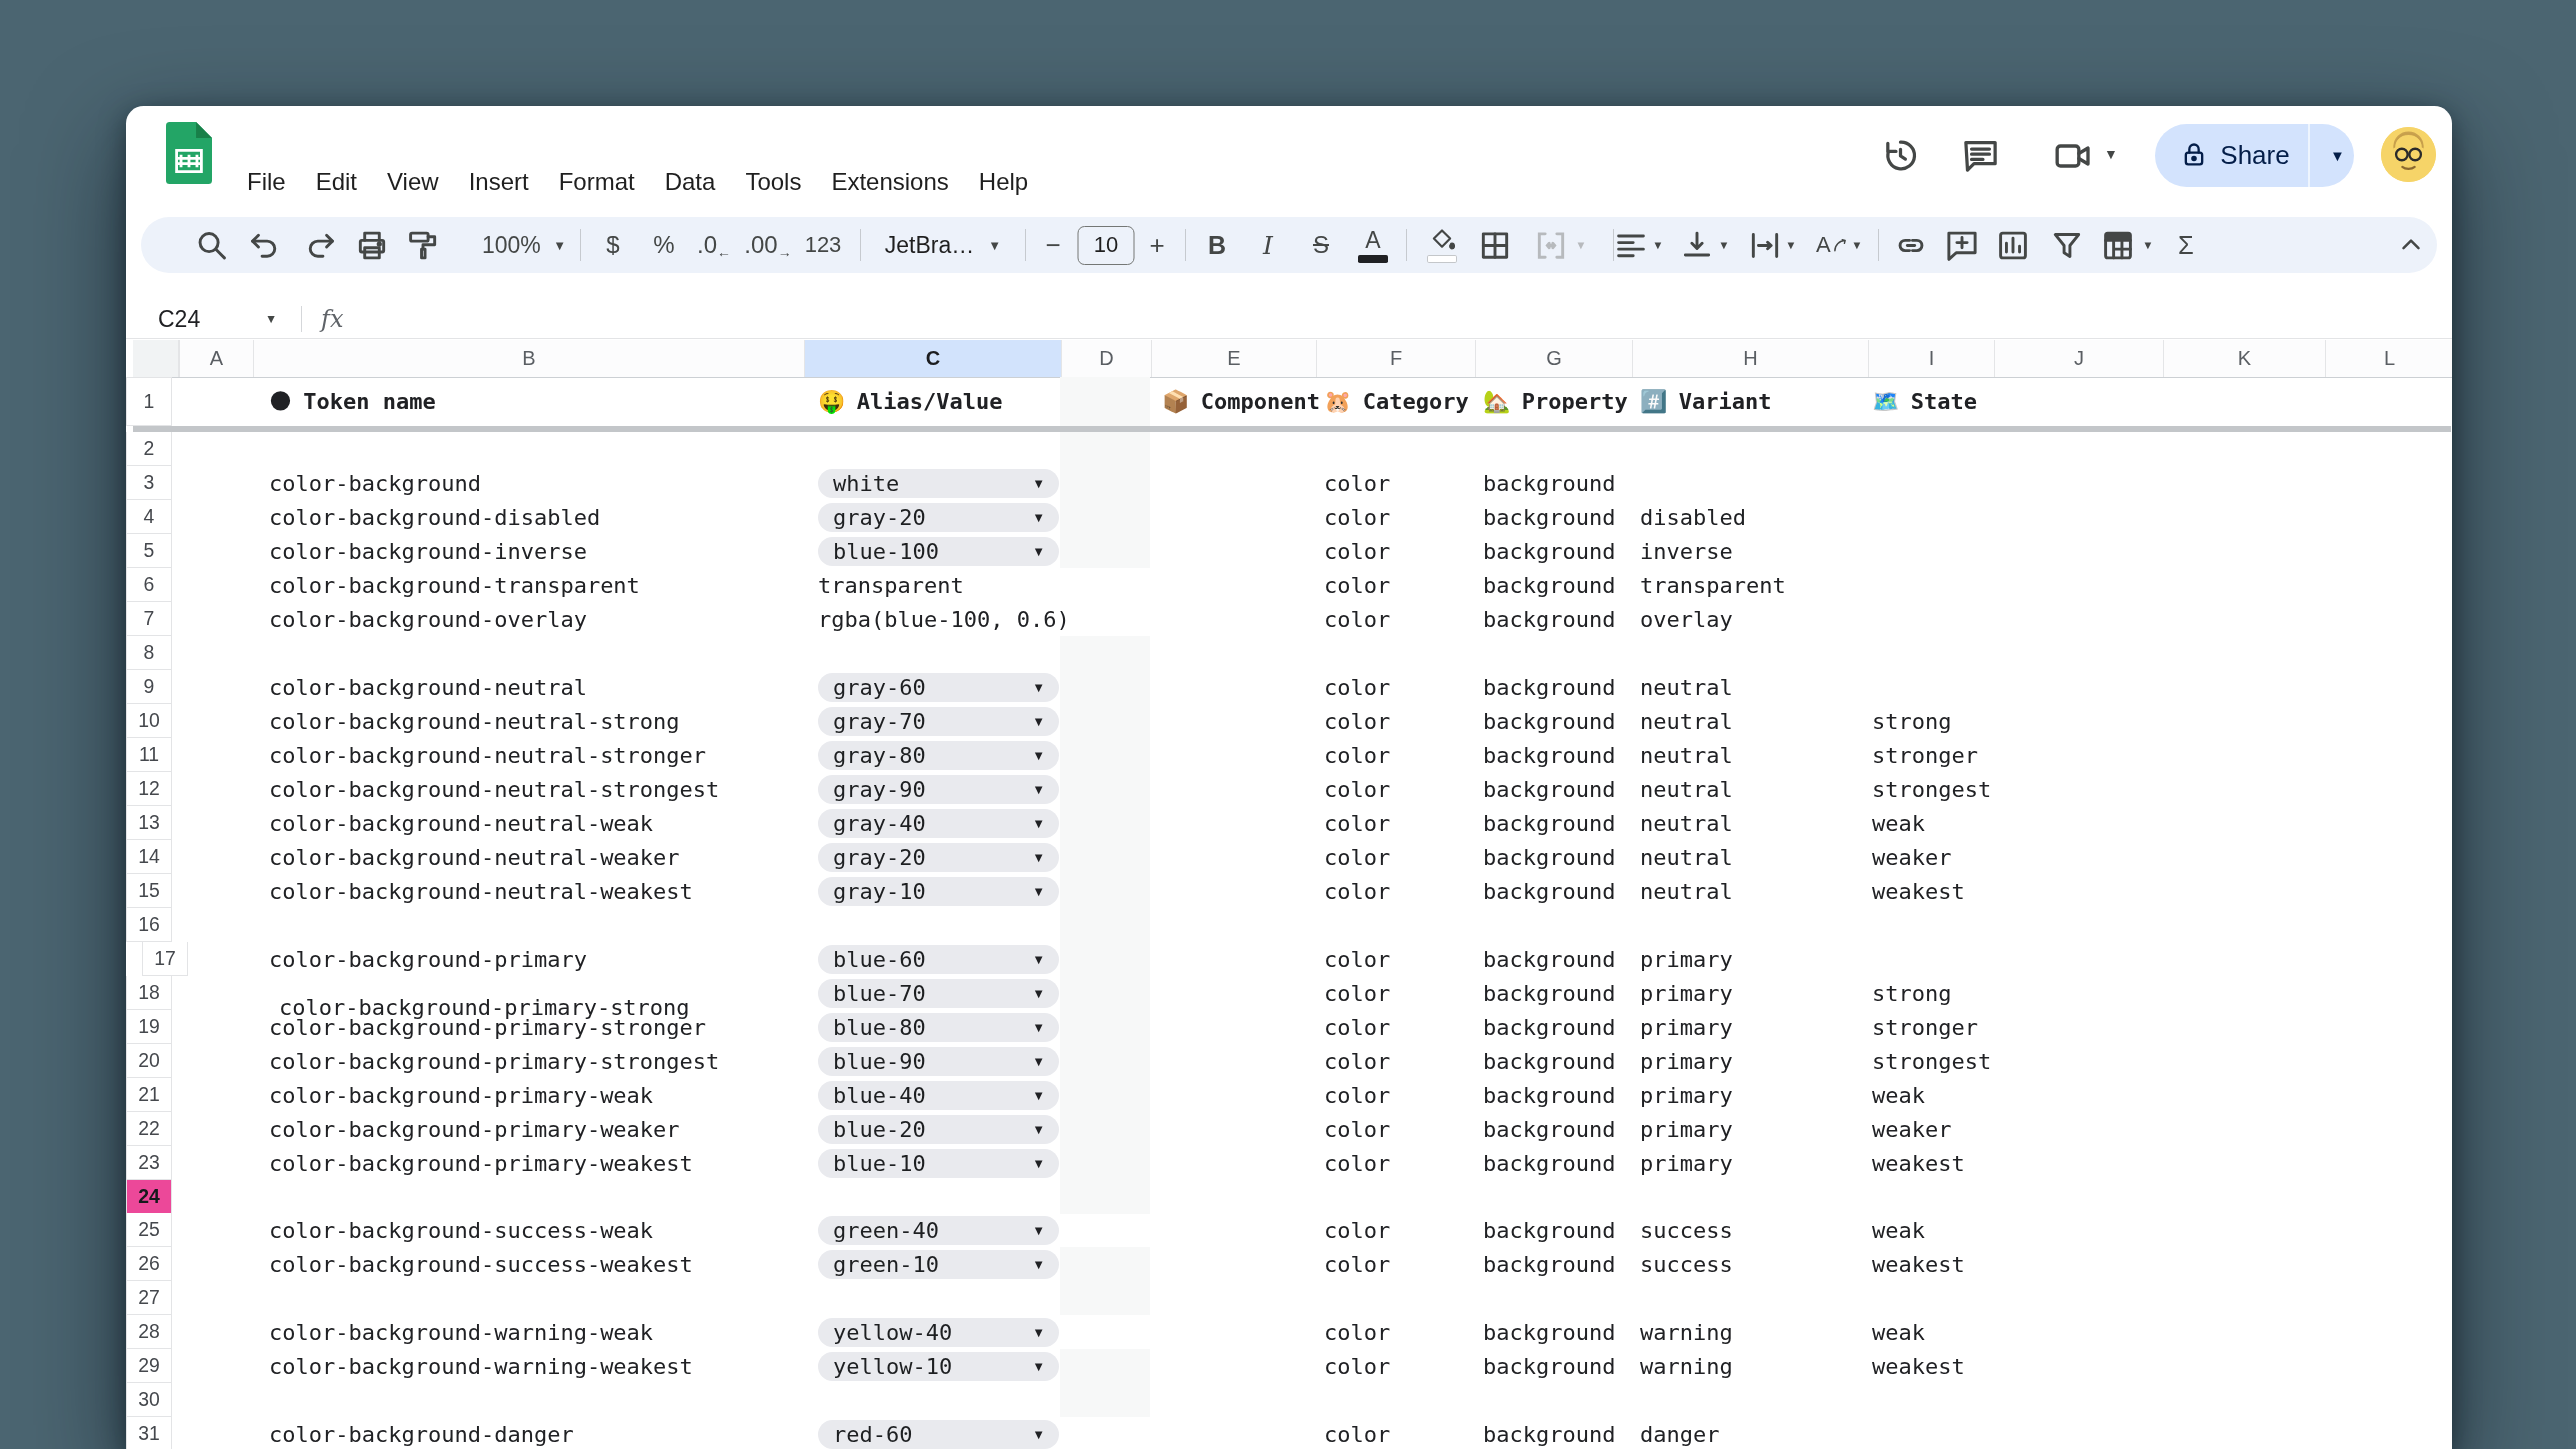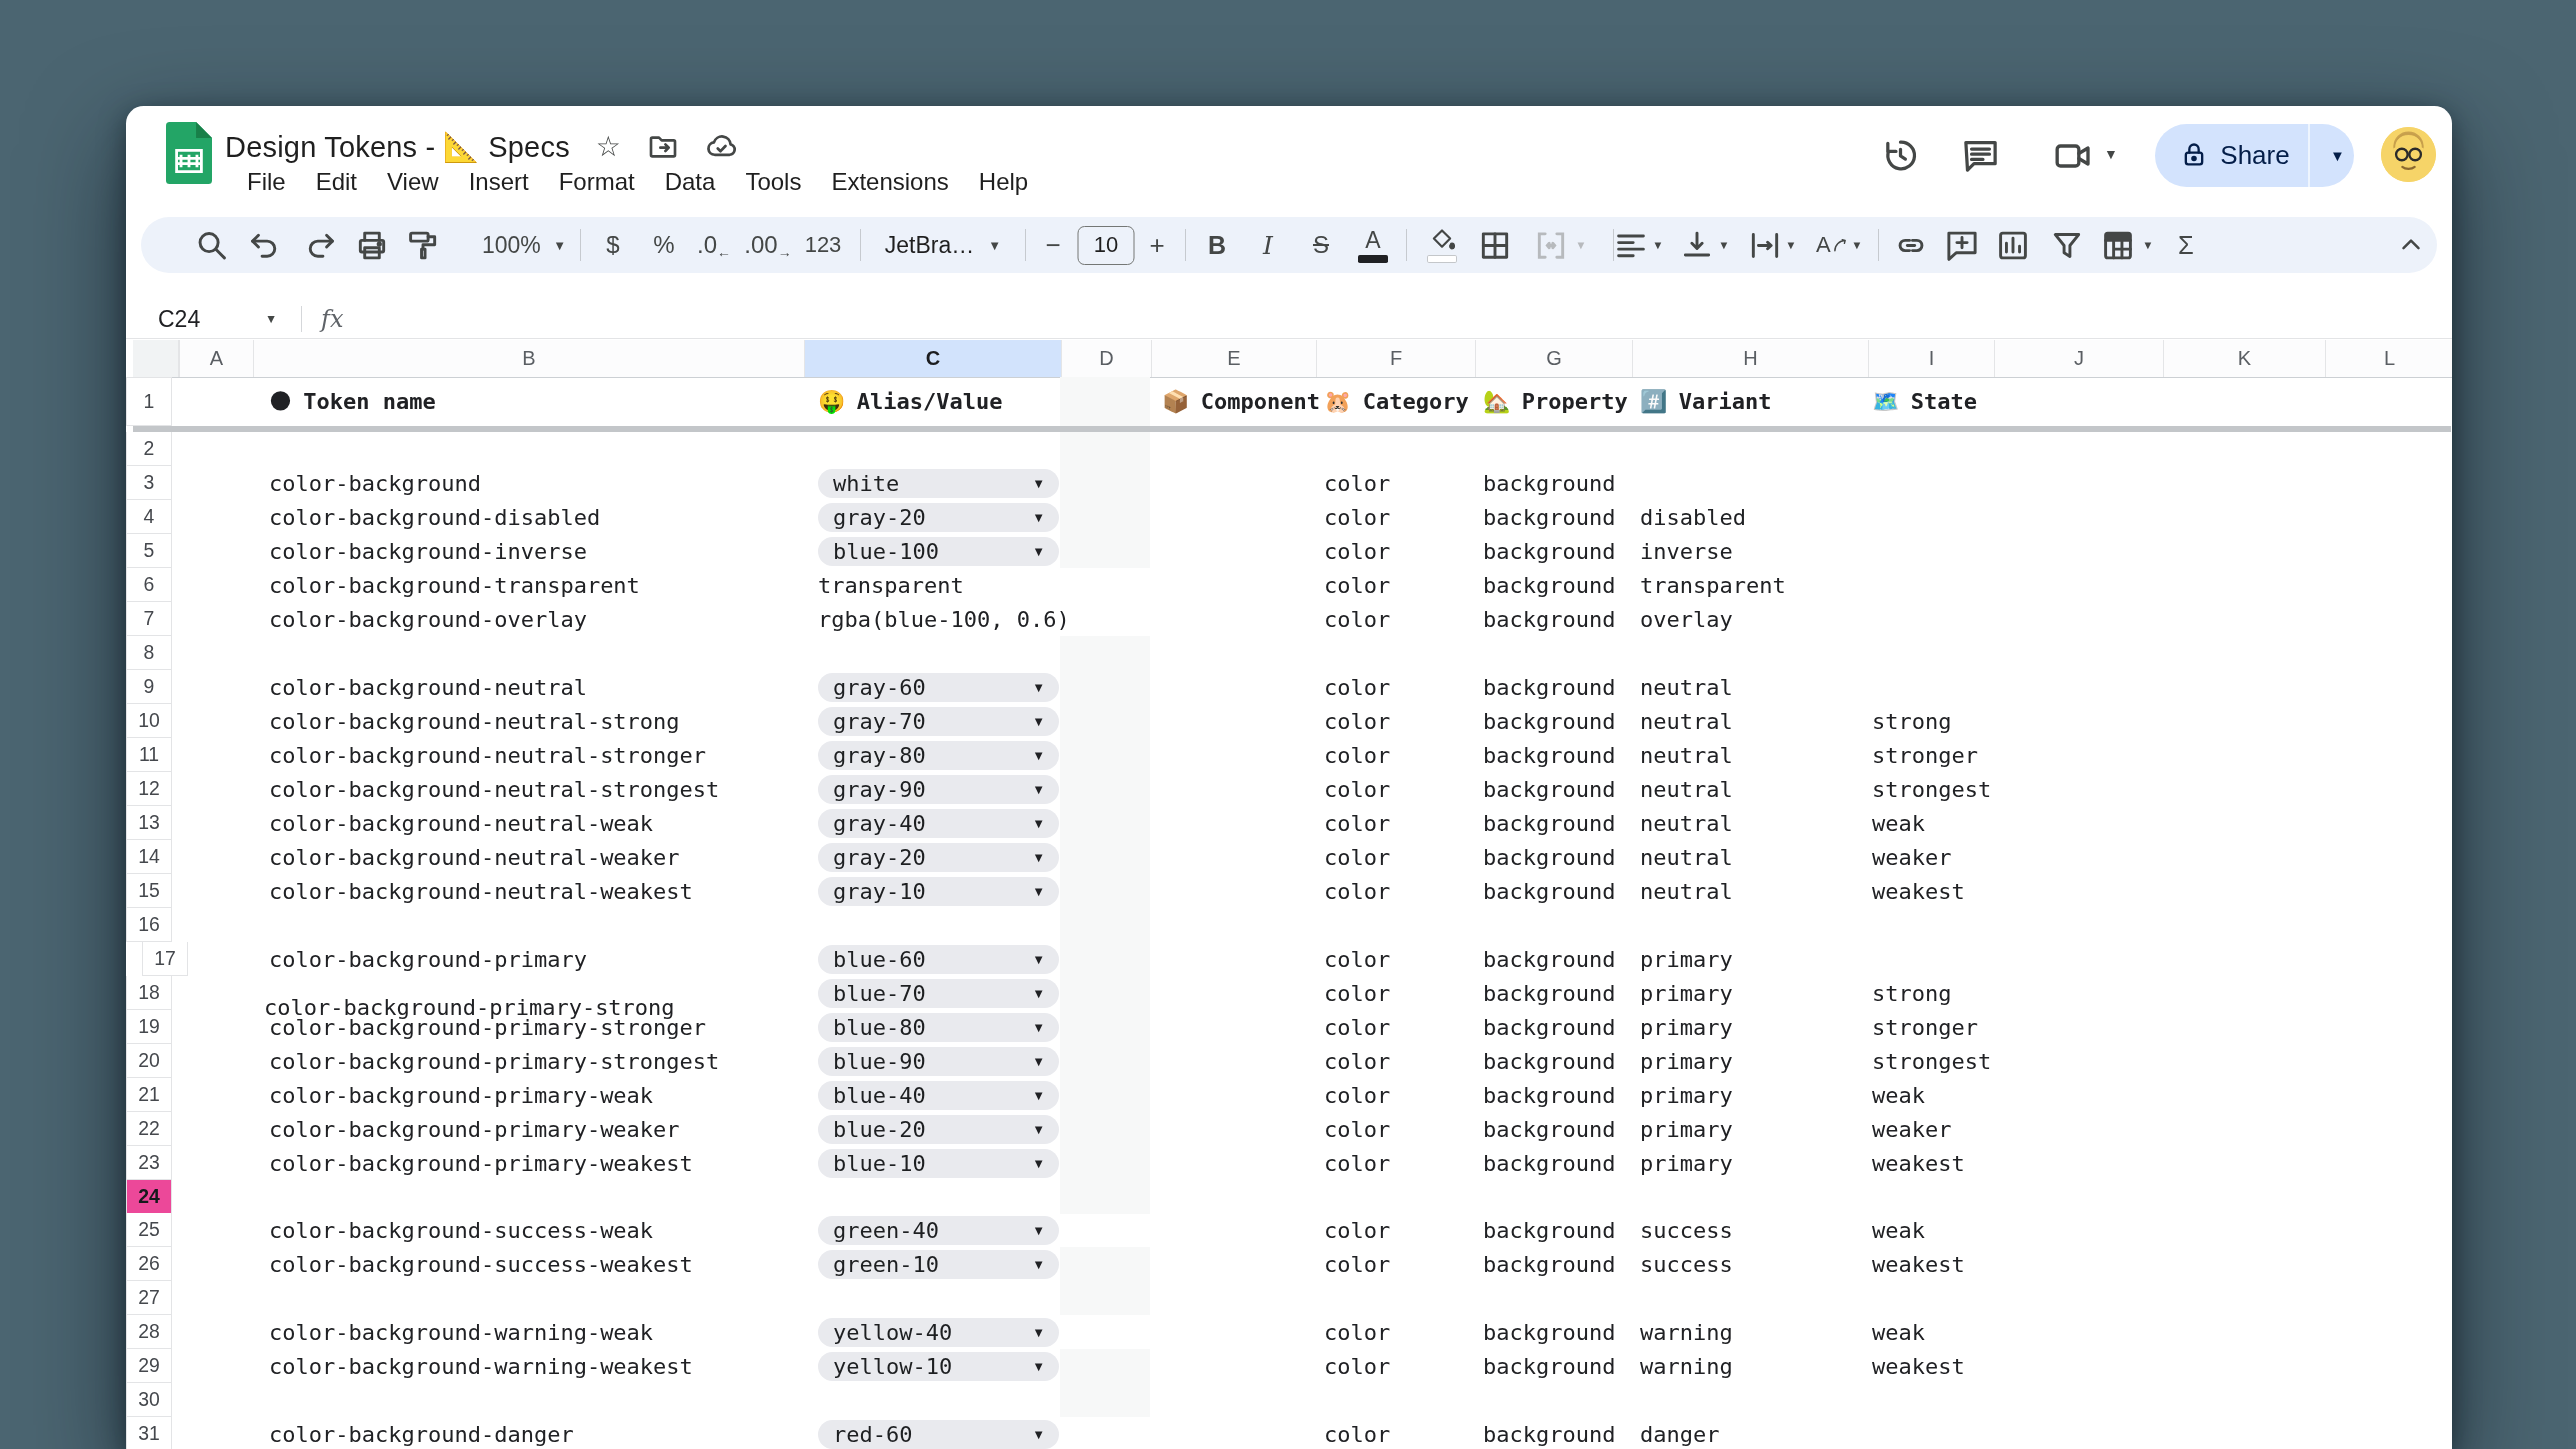--- a/index.html
+++ b/index.html
@@ -63,36 +63,20 @@
 <div id="win">
 
   <div class="abs" style="left:40px;top:16px">
     <svg width="46" height="62" viewBox="0 0 26 35">
       <path d="M2 0 H17 L26 9 V33 a2 2 0 0 1 -2 2 H2 a2 2 0 0 1 -2 -2 V2 a2 2 0 0 1 2 -2 Z" fill="#23a566"></path>
       <path d="M17 0 L26 9 H17 Z" fill="#188049"></path>
       <path d="M6 16 h14 v12 H6 Z M8.5 18.5 v7 M13 18.5 v7 M17.5 18.5 v7 M6 20.5 h14 M6 23.5 h14" stroke="#fff" stroke-width="1.6" fill="none"></path>
     </svg>
   </div>
 
-  <div id="title-row">
-    <span id="doc-title">Design Tokens - 📐 Specs</span>
-    <span class="tbicon">☆</span>
-    <span class="tbicon">
-      <svg class="ic" width="32" height="32" viewBox="0 0 24 24">
-          <path d="M3 6 a1 1 0 0 1 1 -1 h5 l2 2 h9 a1 1 0 0 1 1 1 v10 a1 1 0 0 1 -1 1 H4 a1 1 0 0 1 -1 -1 Z"></path>
-          <path d="M10 12.5 h6 M13.8 10 l2.5 2.5 l-2.5 2.5"></path>
-        </svg>
-    </span>
-    <span class="tbicon">
-      <svg class="ic" width="33" height="33" viewBox="0 0 24 24">
-          <path d="M7 18 a4.5 4.5 0 0 1 -.5 -8.97 A6.2 6.2 0 0 1 18.6 10.5 a3.8 3.8 0 0 1 -.6 7.5 Z"></path>
-          <path d="M9.3 13.4 l2 2 l3.6 -3.8"></path>
-        </svg>
-    </span>
-  </div>
 
   <div id="menu-row">
       <div class="menu-item">File</div>
       <div class="menu-item">Edit</div>
       <div class="menu-item">View</div>
       <div class="menu-item">Insert</div>
       <div class="menu-item">Format</div>
       <div class="menu-item">Data</div>
       <div class="menu-item">Tools</div>
       <div class="menu-item">Extensions</div>
@@ -525,21 +509,21 @@
           <span>blue-60</span>
           <span class="chipcaret">▼</span>
         </div>
         <div class="cell" style="left: 1198px;">color</div>
         <div class="cell" style="left: 1357px;">background</div>
         <div class="cell" style="left: 1514px;">primary</div>
       </div>
       <div class="gridrow" style="top: 870px; height: 34px;">
         <div class="dcell" style="left: 934px; width: 90px;"></div>
         <div class="rownum" style="left: 0px;">18</div>
-        <div class="cell" style="left: 138px; margin-top: 29px;">color-background-primary-strong</div>
+        <div class="cell" style="left: 153px; margin-top: 29px;">color-background-primary-strong</div>
         <div class="chip" style="left: 692px; width: 241px;">
           <span>blue-70</span>
           <span class="chipcaret">▼</span>
         </div>
         <div class="cell" style="left: 1198px;">color</div>
         <div class="cell" style="left: 1357px;">background</div>
         <div class="cell" style="left: 1514px;">primary</div>
         <div class="cell" style="left: 1746px;">strong</div>
       </div>
       <div class="gridrow" style="top: 904px; height: 34px;">

